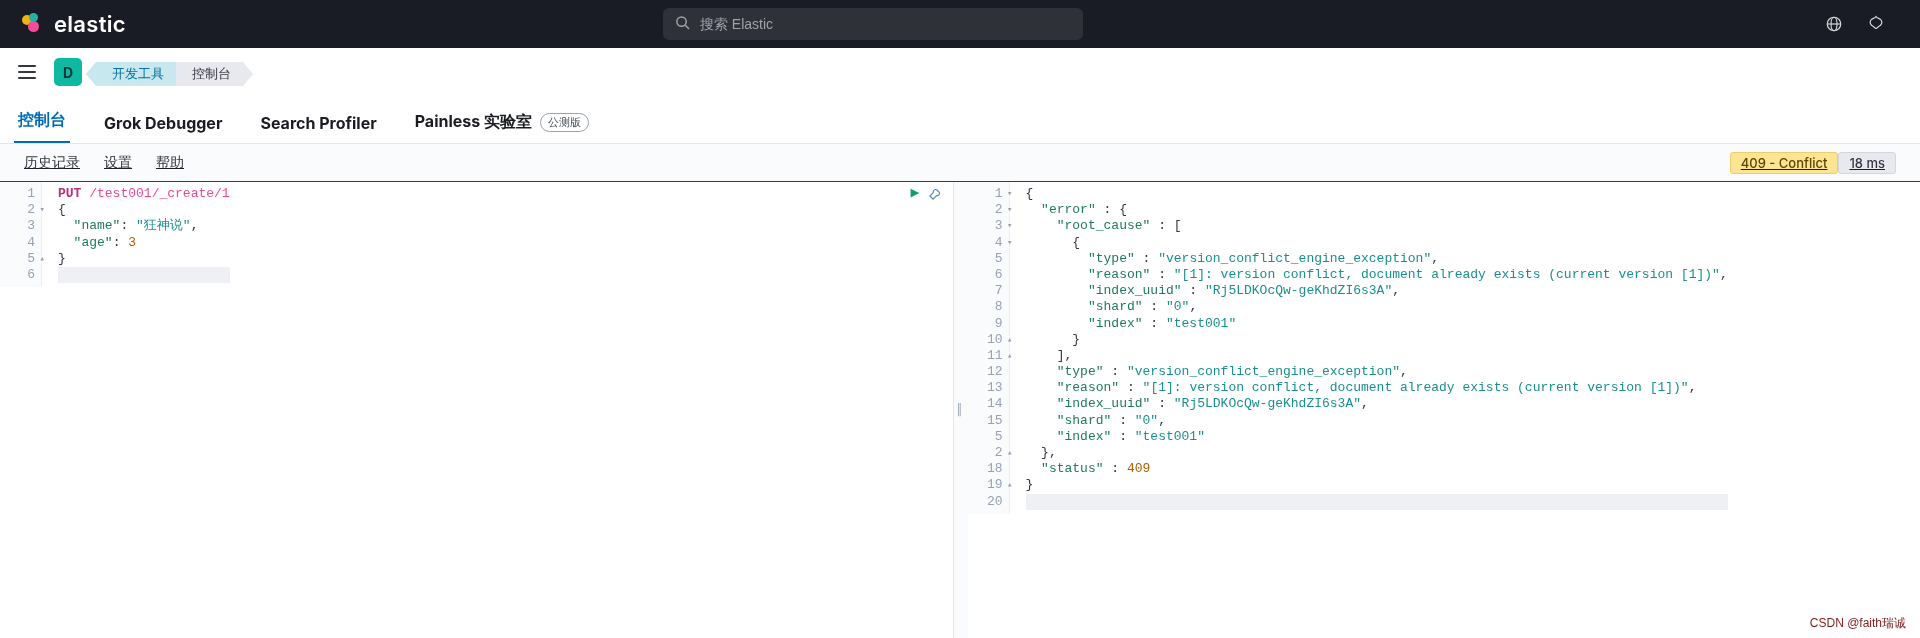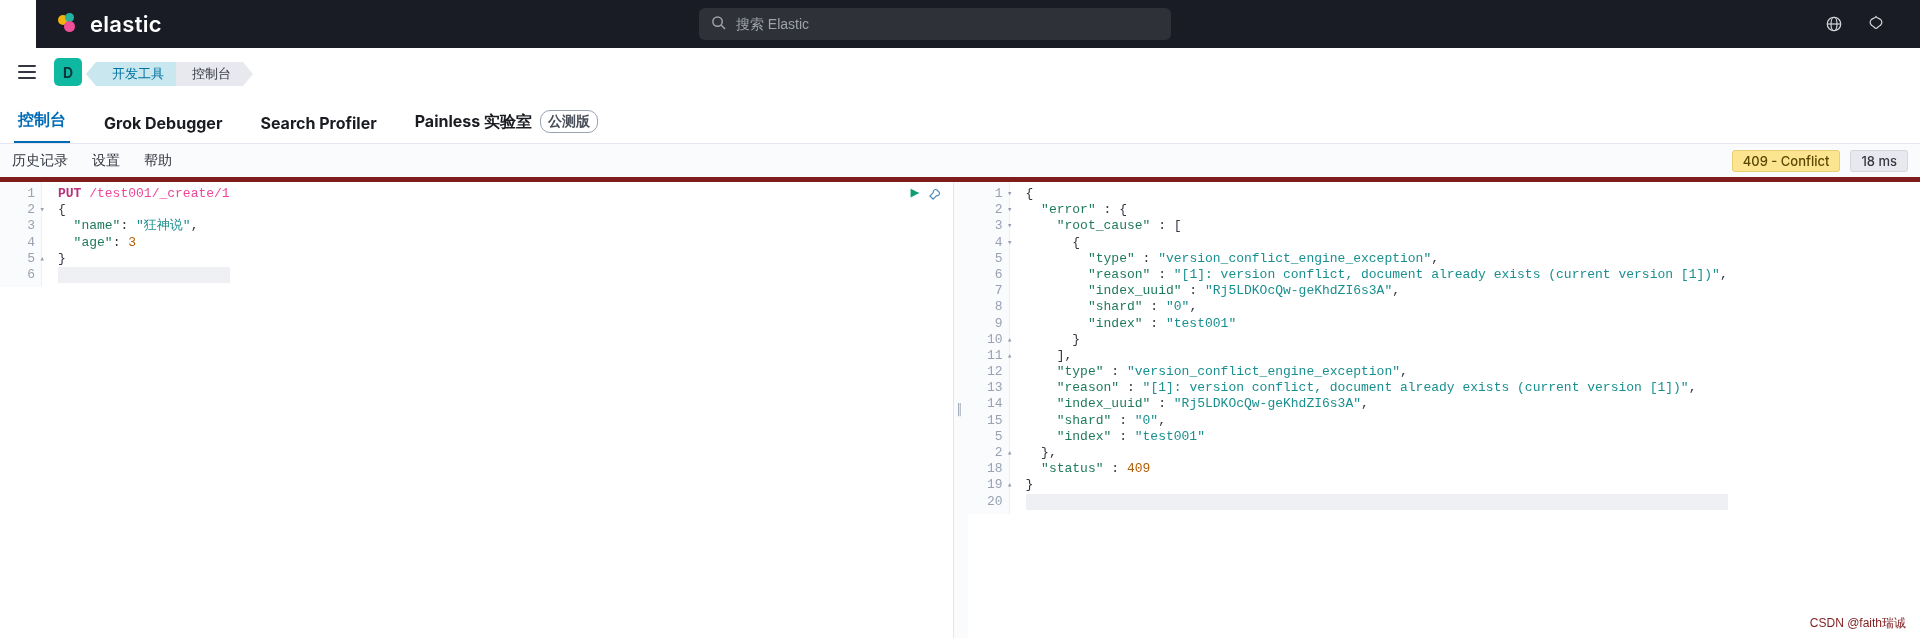--- a/index.html
+++ b/index.html
@@ -1,27 +1,27 @@
 <!DOCTYPE html>
 <html><head>
 <meta charset="utf-8">
 <style>
   * { margin:0; padding:0; box-sizing:border-box; }
   html, body { width:1920px; height:638px; font-family:"Inter","Helvetica Neue",Arial,sans-serif; background:#fff; color:#1a1c21; overflow:hidden; }
 
   
-  .topbar { height:48px; background:#1a1c25; display:flex; align-items:center; padding:0 30px 0 22px; gap:14px; color:#e6e7ea;margin-left:36px; }
+  .topbar { height:48px; background:#1a1c25; display:flex; align-items:center; padding:0 30px 0 22px; gap:14px; color:#e6e7ea; }
   .logo-wrap { display:flex; align-items:center; gap:10px; cursor:pointer; }
   .logo-glyph { width:22px; height:22px; position:relative; }
   .logo-glyph span { position:absolute; border-radius:50%; }
   .lg-a { width:10px; height:10px; background:#f0b310; left:0; top:2px; }
   .lg-b { width:9px; height:9px; background:#22b3a3; left:7px; top:0; }
   .lg-c { width:11px; height:11px; background:#f04e98; left:6px; top:8px; }
   .logo-text { font-size:22px; font-weight:600; letter-spacing:0.3px; color:#fff; }
-  .search-wrap { flex:0 0 auto; margin-left:523px; display:flex; align-items:center; background:#2f3139; border-radius:6px; height:32px; width:472px; padding:0 12px; gap:10px; }
+  .search-wrap { flex:0 0 auto; margin-left:523px; display:flex; align-items:center; background:#2f3139; border-radius:6px; height:32px; width:420px; padding:0 12px; gap:10px; }
   .search-ico { color:#9ea2ab; font-size:15px; }
   .search-input { flex:1; background:transparent; border:none; outline:none; color:#e6e7ea; font-size:14px; }
   .search-input::placeholder { color:#9ea2ab; }
   .top-spacer { flex:1; }
   .topicon { width:28px; height:28px; display:flex; align-items:center; justify-content:center; color:#d3d6db; cursor:pointer; }
 
   
   .navrow { height:48px; display:flex; align-items:center; padding:0 18px; gap:14px; background:#fff; }
   .hamburger { width:22px; height:22px; display:flex; flex-direction:column; justify-content:center; gap:4px; cursor:pointer; }
   .hamburger span { display:block; height:2px; width:18px; background:#343741; border-radius:1px; }
@@ -33,26 +33,26 @@
   .crumb::before, .crumb::after { content:""; position:absolute; top:0; width:0; height:0; border-top:12px solid transparent; border-bottom:12px solid transparent; }
   .crumb.primary::before { left:-10px; border-right:10px solid #c8e7ef; }
   .crumb.primary::after  { right:-10px; border-left:10px solid #c8e7ef; }
   .crumb.secondary::before { left:-10px; border-right:10px solid #e7e9ee; z-index:-1;}
   .crumb.secondary::after  { right:-10px; border-left:10px solid #e7e9ee; }
 
   
   .tabs { height:48px; border-bottom:1px solid #e3e6ee; display:flex; align-items:flex-end; padding:0 14px; gap:30px; font-size:16px; font-weight:700; color:#1a1c21; }
   .tab { padding:10px 4px; cursor:pointer; display:flex; align-items:center; gap:8px; }
   .tab.active { color:#006bb4; border-bottom:2px solid #006bb4; }
-  .betabadge { font-size:14px; font-weight:700; border:1px solid #98a2b3; color:#4a4f59; padding:1px 7px; border-radius:10px; }
-
-  
-  .toolrow { height:38px; background:#fafbfd; border-bottom:5px solid #7f1d1d; display:flex; align-items:center; padding:0 12px; font-size:14px; }
+  .betabadge { font-size:11px; font-weight:400; border:1px solid #98a2b3; color:#4a4f59; padding:1px 7px; border-radius:10px; }
+
+  
+  .toolrow { height:38px; background:#fafbfd; border-bottom:1px solid #7f1d1d; display:flex; align-items:center; padding:0 24px; font-size:14px;text-decoration:underline; }
   .toolrow a { color:#343741; cursor:pointer; margin-right:24px; }
-  .toolrow .right { margin-left:auto; display:flex; gap:10px; align-items:center; }
+  .toolrow .right { margin-left:auto; display:flex; align-items:center; }
   .pill { border-radius:3px; padding:2px 10px; font-size:13px; font-weight:500; }
   .pill-warn { background:#fde491; color:#5a4700; border:1px solid #e8cf6f; }
   .pill-grey { background:#e7e9ee; color:#343741; border:1px solid #d3d6de; }
 
   
   .split { display:flex; height:calc(638px - 48px - 48px - 48px - 38px); position:relative; }
   .pane { flex:1; overflow:auto; font-family:Menlo,Consolas,"Courier New",monospace; font-size:13px; line-height:16.2px; position:relative; }
   .pane-left { border-right:1px solid #e3e6ee; }
   .gutter-pane { width:14px; background:#fafbfd; display:flex; flex-direction:column; align-items:center; justify-content:center; color:#98a2b3; font-size:11px; letter-spacing:2px; }
   .codewrap { display:flex; }

